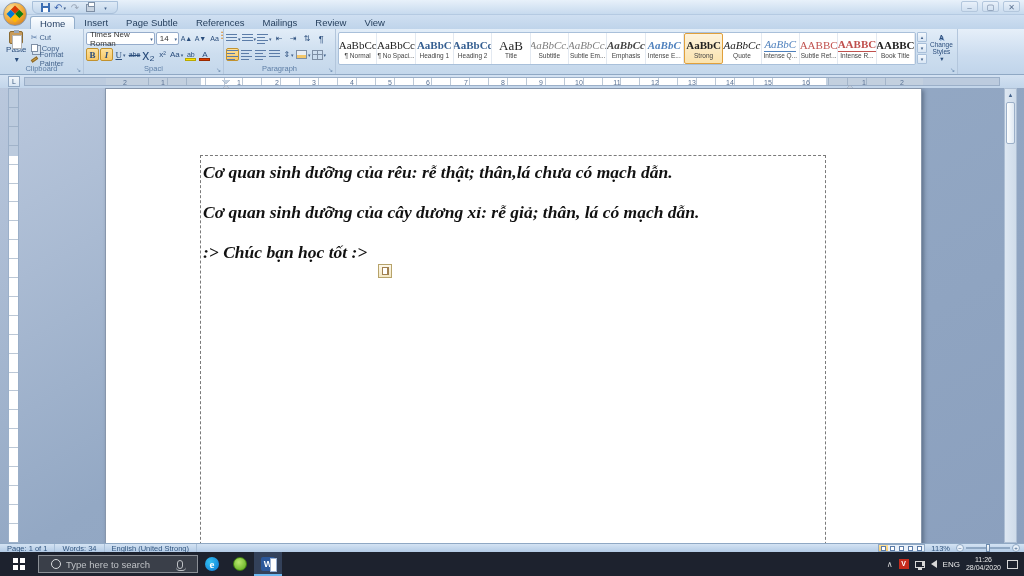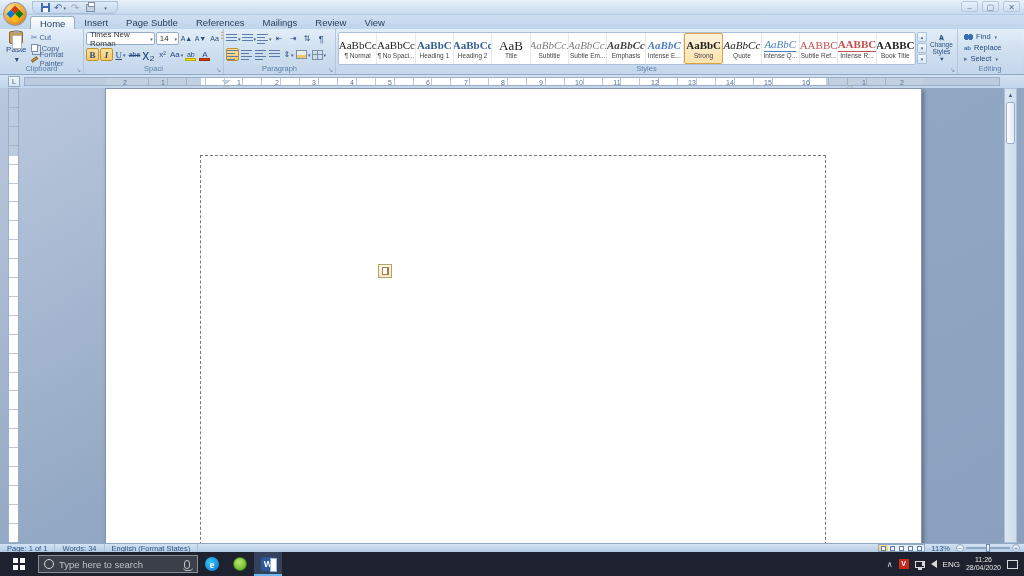--- a/index.html
+++ b/index.html
@@ -178,21 +178,21 @@
   .zoom-slider { display:flex; align-items:center; gap:2px; }
   .zs-btn { width:8px; height:8px; border-radius:50%; border:1px solid #8fa8c4; background:#e8f0f9; font-size:6px; line-height:7px; text-align:center; color:#31557f; }
   .zs-track { width:44px; height:2px; background:#8fa8c4; position:relative; }
   .zs-thumb { position:absolute; left:20px; top:-3px; width:4px; height:8px; background:linear-gradient(#fdfefe,#cfdcea); border:1px solid #6f8cae; }
 
   
   .taskbar { position:absolute; left:0; top:552px; width:1024px; height:24px; background:#1d222e; display:flex; align-items:center; }
   .start { width:38px; height:100%; display:flex; align-items:center; justify-content:center; }
   .win-logo { width:12px; height:12px; display:grid; grid-template-columns:5px 5px; grid-template-rows:5px 5px; gap:2px; }
   .win-logo i { background:#fff; display:block; }
-  .searchbox { width:160px; height:18px; background:#3a3f49; border:1px solid #8b8f96; display:flex; align-items:center; gap:5px; padding:0 5px; }
+  .searchbox { width:160px; height:18px; background:#3a3f49; border:1px solid #8b8f96; display:flex; align-items:center; gap:5px; padding:0 12px; }
   .cortana-ring { width:10px; height:10px; border:1.5px solid #d8dadd; border-radius:50%; }
   .search-text { font-size:9.5px; color:#bfc2c6; white-space:nowrap; flex:1; }
   .mic { width:6px; height:9px; border:1px solid #bfc2c6; border-radius:3px; position:relative; margin-right:2px; }
   .mic::after{content:""; position:absolute; left:-2px; bottom:-3px; width:10px; height:3px; border-bottom:1px solid #bfc2c6; border-radius:0 0 4px 4px;}
   .tb-icon { width:28px; height:100%; display:flex; align-items:center; justify-content:center; }
   .tb-icon.active { background:#33415a; box-shadow:inset 0 -2px 0 #6cb8f0; }
   .edge-e { width:14px; height:14px; border-radius:50%; background:radial-gradient(circle at 35% 35%,#35c1f1,#0a78d6);
     color:#fff; font-size:11px; font-weight:bold; display:flex; align-items:center; justify-content:center; font-family:"Liberation Serif",serif; }
   .coccoc { width:14px; height:14px; border-radius:50%; background:radial-gradient(circle at 40% 35%,#b9e86e,#58a818); border:1px solid #3f7d10; }
   .word-icon { width:14px; height:14px; background:#2b579a; border-radius:2px; color:#fff; font-size:9px; font-weight:bold;
@@ -464,41 +464,23 @@
       <div class="gallery-arrows">
         <div class="ga-btn">▴</div>
         <div class="ga-btn">▾</div>
         <div class="ga-btn">▾</div>
       </div>
       <div class="change-styles">
         <span class="ic-AA">A</span>
         <span>Change Styles</span>
         <span class="caret">▾</span>
       </div>
-      <div class="rgroup-label">Styles</div>
       <div class="launcher">↘</div>
     </div>
 
-    <div class="rgroup g-edit">
-      <div class="edit-item">
-          <span class="ic-binoc"></span>
-          <span>Find</span>
-          <span class="caret">▾</span>
-        </div>
-      <div class="edit-item">
-          <span class="ic-replace">ab</span>
-          <span>Replace</span>
-        </div>
-      <div class="edit-item">
-          <span class="ic-select">▸</span>
-          <span>Select</span>
-          <span class="caret">▾</span>
-        </div>
-      <div class="rgroup-label">Editing</div>
-    </div>
   </div>
 
   <div class="rulerrow">
     <div class="tab-selector">L</div>
     <div class="hruler">
       <div class="hr-seg-white" style="left:81px; width:95px; background:#c3d0df;"></div>
       <div class="hr-seg-white" style="left:176px; width:625px;"></div>
       <div class="hr-seg-white" style="left:801px; width:97px; background:#c3d0df;"></div>
       <div class="hr-ticks"></div>
       <span class="rnum" style="left:100px;">2</span>
@@ -527,35 +509,40 @@
     </div>
   </div>
 
   <div class="docarea">
     <div class="vruler">
       <div class="vruler-white"></div>
       <div class="vruler-ticks"></div>
     </div>
     <div class="page">
       <div class="text-boundary"></div>
+      <div class="doc-text">
+        <p>Cơ quan sinh dưỡng của rêu: rễ thật; thân,lá chưa có mạch dẫn.</p>
+        <p>Cơ quan sinh dưỡng của cây dương xỉ: rễ giả; thân, lá có mạch dẫn.</p>
+        <p>:&gt; Chúc bạn học tốt :&gt;</p>
+      </div>
       <div class="paste-options">
         <span class="mini-clip"></span>
       </div>
     </div>
 
     <div class="vscroll">
       <div class="vs-up">▲</div>
       <div class="vs-thumb"></div>
     </div>
   </div>
 
   <div class="statusbar">
     <div class="sb-item">Page: 1 of 1</div>
     <div class="sb-item">Words: 34</div>
-    <div class="sb-item">English (Format States)</div>
+    <div class="sb-item">English (United Strong)</div>
     <div class="sb-right">
       <div class="viewbtns">
         <div class="vb active">
             <i></i>
           </div>
         <div class="vb">
             <i></i>
           </div>
         <div class="vb">
             <i></i>

